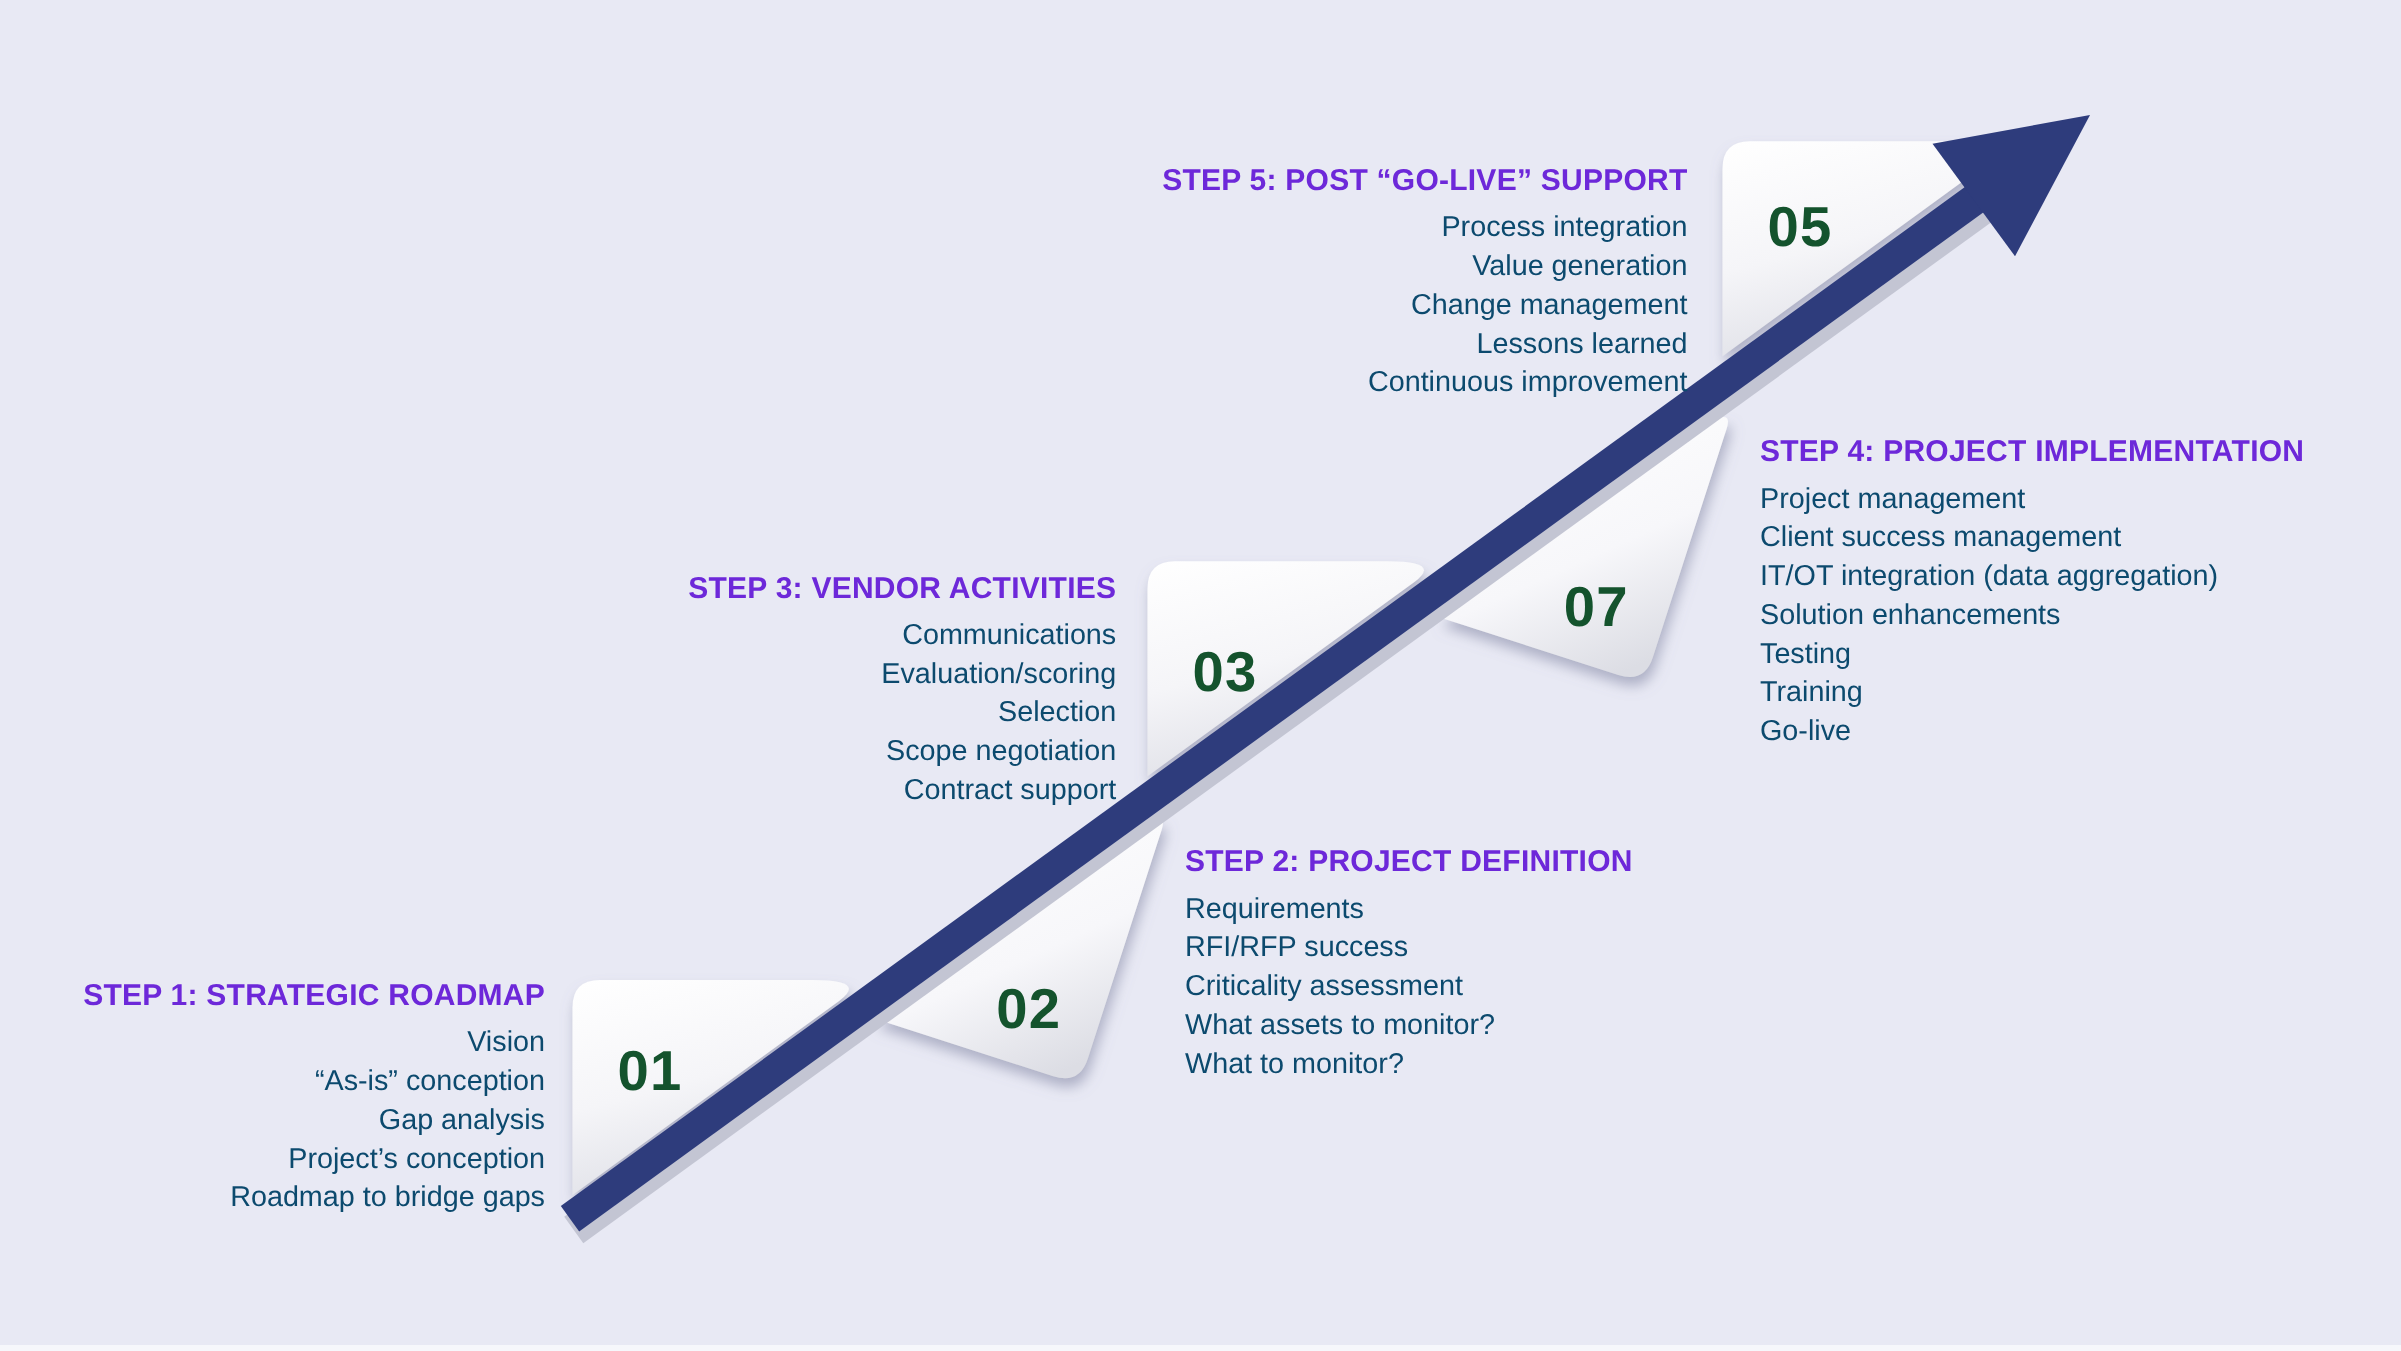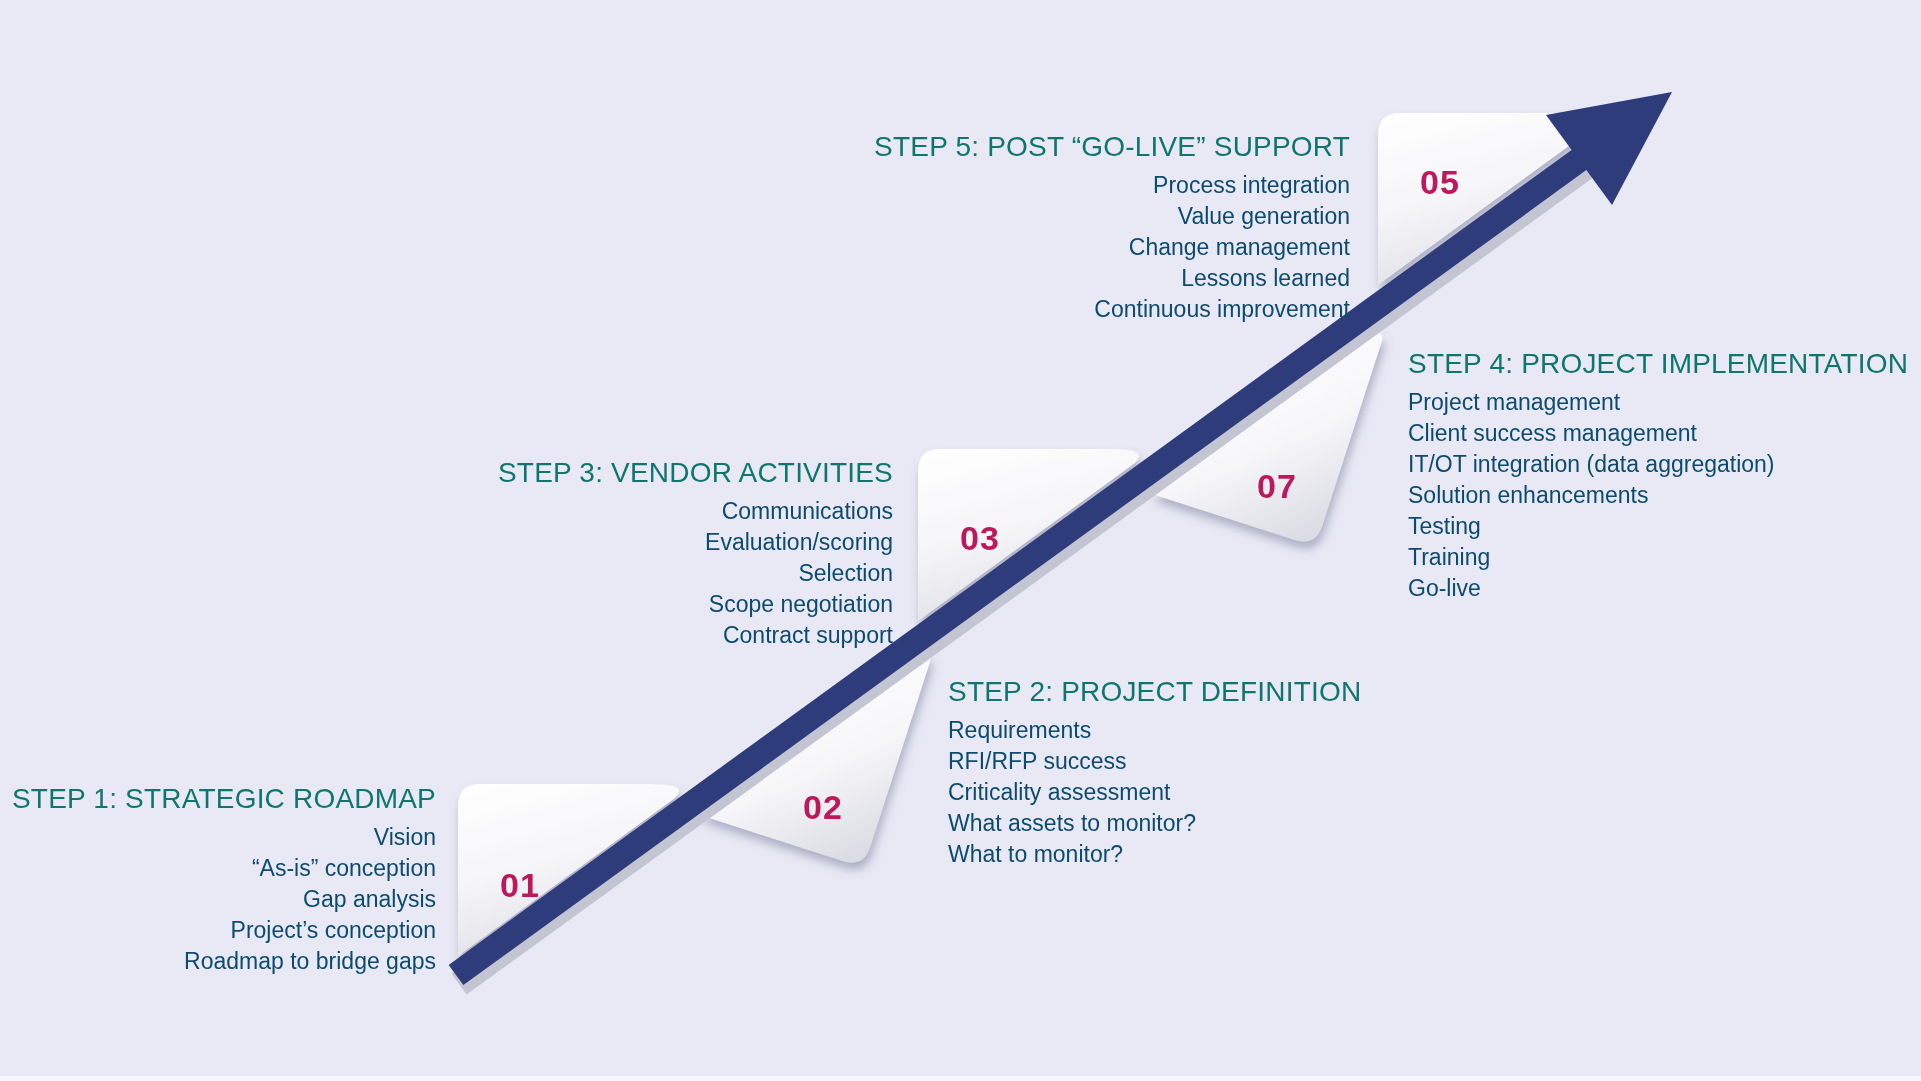--- a/index.html
+++ b/index.html
@@ -5,28 +5,28 @@
   html,body{margin:0;padding:0;background:#e8e9f4;}
   .canvas{
     position:relative;width:1921px;height:1081px;overflow:hidden;
     background:#e8e9f4;font-family:"Liberation Sans",sans-serif;
   }
   .diagram-svg{position:absolute;left:0;top:0;}
   .step-block{position:absolute;}
   .step-block.align-right{text-align:right;}
   .step-block.align-left{text-align:left;}
   .step-title{
-    font-size:28px;font-weight:normal;color:#0f766e;
+    font-size:24px;font-weight:bold;color:#6d28d9;
     letter-spacing:.2px;margin:0 0 7px 0;white-space:nowrap;
   }
   .step-item{
     font-size:23px;line-height:31px;color:#0c4a6e;white-space:nowrap;
   }
   .step-number{
-    position:absolute;font-size:34px;font-weight:bold;color:#be185d;
+    position:absolute;font-size:45px;font-weight:bold;color:#14532d;
     transform:translate(-50%,-50%);letter-spacing:1px;
   }
   .bottom-strip{
     position:absolute;left:0;bottom:0;width:100%;height:5px;background:#f6f7fb;
   }
 </style>
 </head>
 <body>
 
 <div class="canvas">
@@ -56,21 +56,21 @@
       <path transform="translate(1378,285)" filter="url(#sailShadow)" fill="url(#sailGrad)" d="M0,0 L0,-150 Q0,-172 22,-172 L192,-172 Q236,-172 213.5,-155.4 L0,0 Z"></path>
     </g>
 
     <g>
       <line x1="459" y1="984" x2="1594" y2="161" stroke="#c3c5d3" stroke-width="26"></line>
       <line x1="456" y1="975" x2="1590" y2="152" stroke="#2e3c7c" stroke-width="25"></line>
       <polygon points="1672,92 1612,205 1546,115" fill="#2e3c7c"></polygon>
     </g>
   </svg>
 
-  <div class="step-number" style="left:520px;top:885px;">01</div>
+  <div class="step-number" style="left:520px;top:857px;">01</div>
   <div class="step-number" style="left:823px;top:807px;">02</div>
   <div class="step-number" style="left:980px;top:518px;margin-top:20px;">03</div>
   <div class="step-number" style="left:1277px;top:486px;">07</div>
   <div class="step-number" style="left:1440px;top:182px;">05</div>
 
   <div class="step-block align-right" style="right:1485px;top:783px;">
     <div class="step-title">STEP 1: STRATEGIC ROADMAP</div>
     <div class="step-item">Vision</div>
     <div class="step-item">“As-is” conception</div>
     <div class="step-item">Gap analysis</div>

